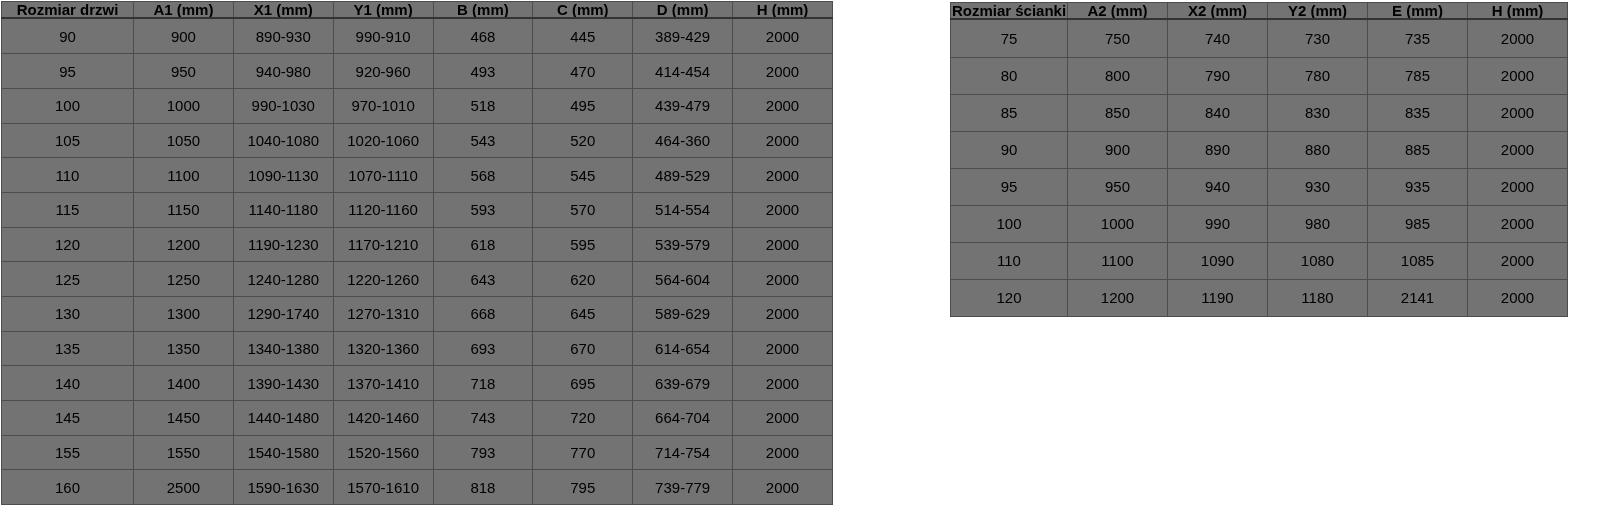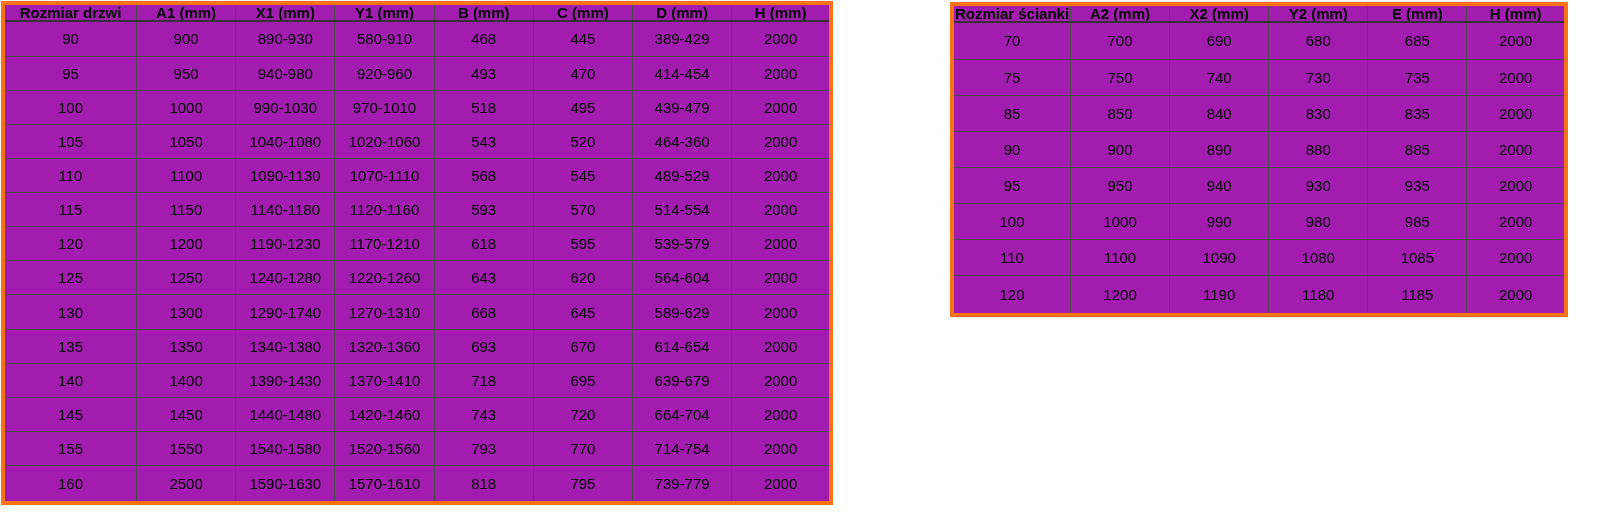--- a/index.html
+++ b/index.html
@@ -12,22 +12,22 @@
     width: 1600px;
     height: 515px;
     font-family: "Liberation Sans", sans-serif;
     color: #000000;
     overflow: hidden;
   }
   table.dims {
     position: absolute;
     border-collapse: collapse;
     table-layout: fixed;
-    background: #a21caf;
-    border: 4px solid #f97316;
+    background: #737373;
+    border: 1px solid #f97316;
   }
   table.dims th,
   table.dims td {
     border: 1px solid #4d4d4d;
     text-align: center;
     vertical-align: middle;
     padding: 0;
     font-size: 15px;
     line-height: 1;
     color: #000000;
@@ -73,21 +73,21 @@
         <th>C (mm)</th>
         <th>D (mm)</th>
         <th>H (mm)</th>
       </tr>
   </thead>
   <tbody>
       <tr>
         <td>90</td>
         <td>900</td>
         <td>890-930</td>
-        <td>580-910</td>
+        <td>990-910</td>
         <td>468</td>
         <td>445</td>
         <td>389-429</td>
         <td>2000</td>
       </tr>
       <tr>
         <td>95</td>
         <td>950</td>
         <td>940-980</td>
         <td>920-960</td>
@@ -225,36 +225,36 @@
         <th>Rozmiar ścianki</th>
         <th>A2 (mm)</th>
         <th>X2 (mm)</th>
         <th>Y2 (mm)</th>
         <th>E (mm)</th>
         <th>H (mm)</th>
       </tr>
   </thead>
   <tbody>
       <tr>
-        <td>70</td>
-        <td>700</td>
-        <td>690</td>
-        <td>680</td>
-        <td>685</td>
-        <td>2000</td>
-      </tr>
-      <tr>
         <td>75</td>
         <td>750</td>
         <td>740</td>
         <td>730</td>
         <td>735</td>
         <td>2000</td>
       </tr>
       <tr>
+        <td>80</td>
+        <td>800</td>
+        <td>790</td>
+        <td>780</td>
+        <td>785</td>
+        <td>2000</td>
+      </tr>
+      <tr>
         <td>85</td>
         <td>850</td>
         <td>840</td>
         <td>830</td>
         <td>835</td>
         <td>2000</td>
       </tr>
       <tr>
         <td>90</td>
         <td>900</td>
@@ -285,17 +285,17 @@
         <td>1090</td>
         <td>1080</td>
         <td>1085</td>
         <td>2000</td>
       </tr>
       <tr>
         <td>120</td>
         <td>1200</td>
         <td>1190</td>
         <td>1180</td>
-        <td>1185</td>
+        <td>2141</td>
         <td>2000</td>
       </tr>
     </tbody>
 </table>
 
 </body></html>

